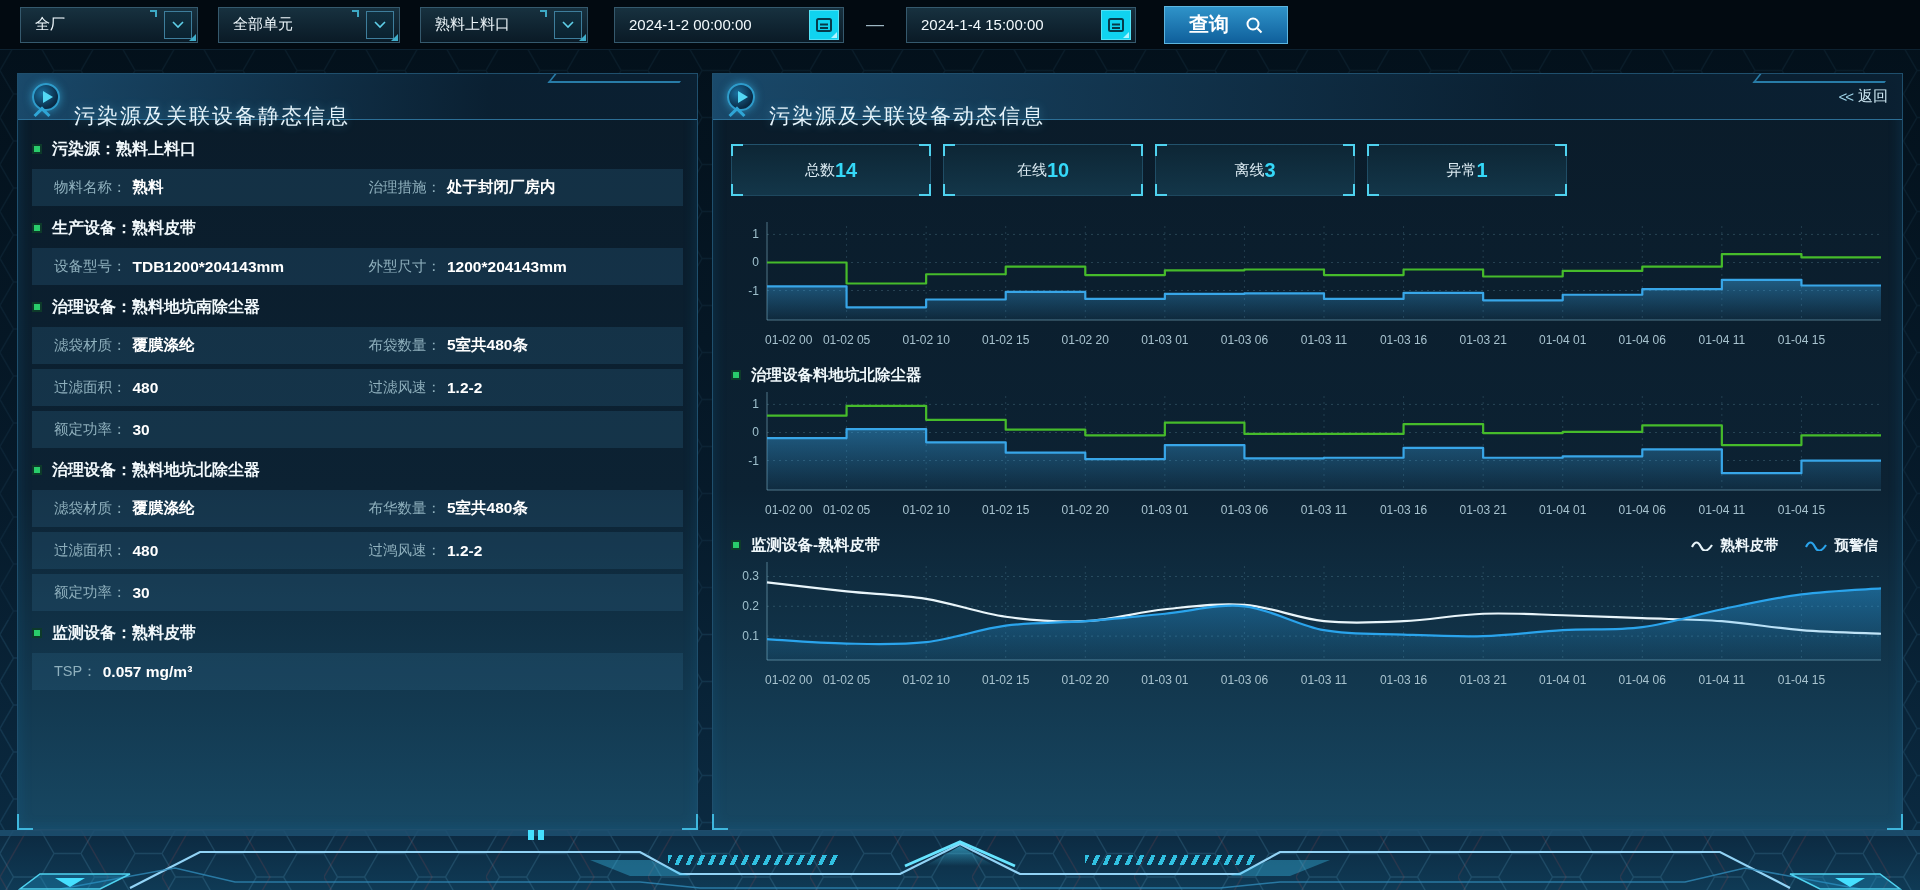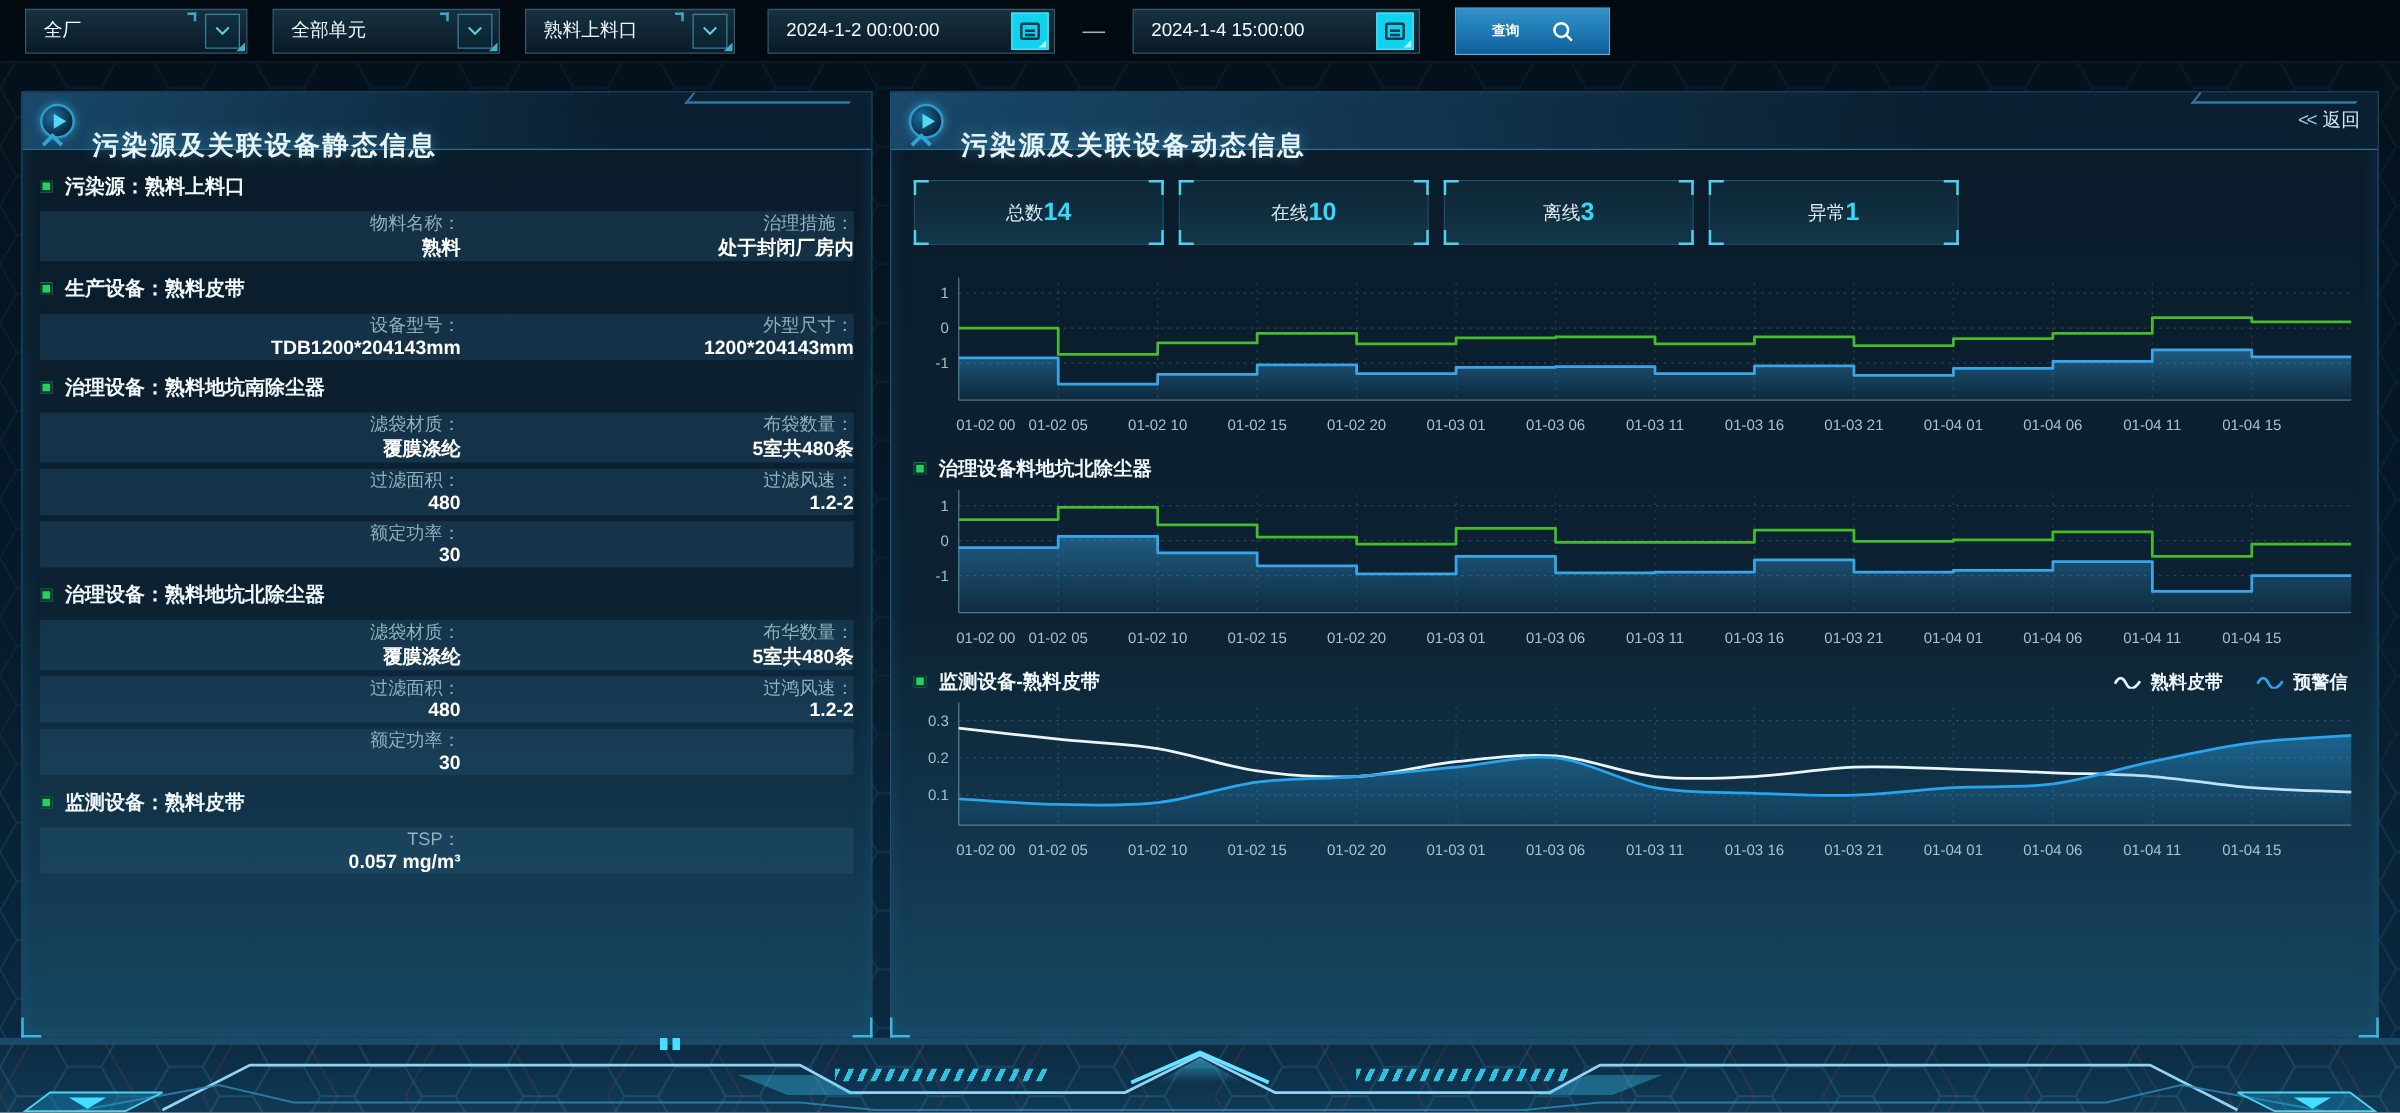--- a/index.html
+++ b/index.html
@@ -31,21 +31,21 @@
     padding:0 4px 0 14px; }
   .dtwrap input { background:transparent; border:none; outline:none; color:#f2f9fc;
     font-size:15px; font-family:inherit; width:172px; }
   .calbtn { width:30px; height:30px; border:1px solid #54e2f5; background:#10d3f0;
     display:flex; align-items:center; justify-content:center; position:relative; }
   .calbtn::after { content:""; position:absolute; bottom:1px; right:1px; width:0; height:0;
     border-bottom:6px solid #aef4ff; border-left:6px solid transparent; }
   .range-dash { color:#9db6c2; font-size:18px; margin:0 2px; }
   .querybtn { height:38px; width:124px; display:flex; align-items:center; justify-content:space-around;
     background:linear-gradient(180deg,#2f93c9,#0f5f9b); border:1px solid #5cb6e0;
-    color:#fff; font-size:11px; font-weight:bold; cursor:pointer; padding:0 16px; }
+    color:#fff; font-size:20px; font-weight:bold; cursor:pointer; padding:0 16px; }
 
   
   .panel { position:absolute; top:73px; bottom:60px; z-index:2;
     background:linear-gradient(180deg,#0a1b29 0%,#0c2233 55%,#174762 100%);
     border:1px solid #1f4f6d; box-shadow:0 0 14px rgba(20,120,170,.25) inset; }
   .panel .pc { position:absolute; width:16px; height:16px; z-index:5; }
   .pc.bl { left:-1px; bottom:-1px; border-left:2px solid #3fb7dd; border-bottom:2px solid #3fb7dd; }
   .pc.br { right:-1px; bottom:-1px; border-right:2px solid #3fb7dd; border-bottom:2px solid #3fb7dd; }
   #left-panel  { left:17px;  width:681px; }
   #right-panel { left:712px; width:1191px; }
@@ -54,34 +54,34 @@
     border-bottom:1px solid #2c6e95; }
   .panel-head::after { content:""; position:absolute; top:0; right:14px; width:130px; height:7px;
     border-bottom:2px solid #2c86b4; border-left:2px solid #2c86b4; transform:skewX(-38deg); opacity:.9; }
   .play-icon { width:28px; height:28px; border-radius:50%; flex:0 0 auto;
     background:radial-gradient(circle at 35% 35%,#1a6f9e,#0a2a44 70%);
     border:2px solid #2e9ccb; position:relative; box-shadow:0 0 8px rgba(60,190,240,.6); }
   .play-icon::after { content:""; position:absolute; left:9px; top:6px;
     border-left:10px solid #53d8f5; border-top:6px solid transparent; border-bottom:6px solid transparent; }
   .play-icon::before { content:""; position:absolute; left:2px; top:24px; width:9px; height:9px;
     border-top:3px solid #2fa6d6; border-left:3px solid #2fa6d6; transform:rotate(45deg); }
-  .panel-title { font-size:21px; font-weight:bold; letter-spacing:2px; color:#e6f4fb;
+  .panel-title { font-size:21px; font-weight:normal; letter-spacing:2px; color:#e6f4fb;
     text-shadow:0 0 10px rgba(90,200,240,.45);margin-top:39px; }
   .back-link { margin-left:auto; display:flex; align-items:center; gap:6px; color:#cfe9f4;
     font-size:15px; cursor:pointer; }
   .back-link .bicon { color:#9fd4e8; letter-spacing:-2px; }
 
   
   .info-list { padding:12px 14px; }
   .sec-head { display:flex; align-items:center; gap:10px; height:34px; }
   .sec-bullet { width:10px; height:10px; background:#29cc6b; box-shadow:0 0 0 2px #0d3a2a inset; }
   .sec-text { font-size:16px; font-weight:bold; color:#f2f9fc; }
   .info-row { display:flex; background:rgba(42,96,128,.30); min-height:37px; align-items:center;
     margin:3px 0 5px 0; padding:0 0 0 22px; }
-  .cell { width:50%; display:flex; align-items:flex-end;flex-direction:column; }
+  .cell { width:50%; display:flex; align-items:center; }
   .cell .lbl { color:#8fb0bd; font-size:14.5px; }
   .cell .val { color:#ffffff; font-size:15.5px; font-weight:bold; margin-left:6px; }
 
   
   .stats-row { display:flex; gap:12px; padding:24px 18px 10px 18px; }
   .stat-box { position:relative; width:200px; height:52px; display:flex; align-items:center;
     justify-content:center; padding:0 18px;
     background:linear-gradient(180deg,#0d2635,#133649); border:1px solid rgba(70,150,190,.30); }
   .stat-box .slabel { font-size:15px; color:#dcebf2; }
   .stat-box .svalue { font-size:20px; font-weight:bold; color:#35d8f8; }

